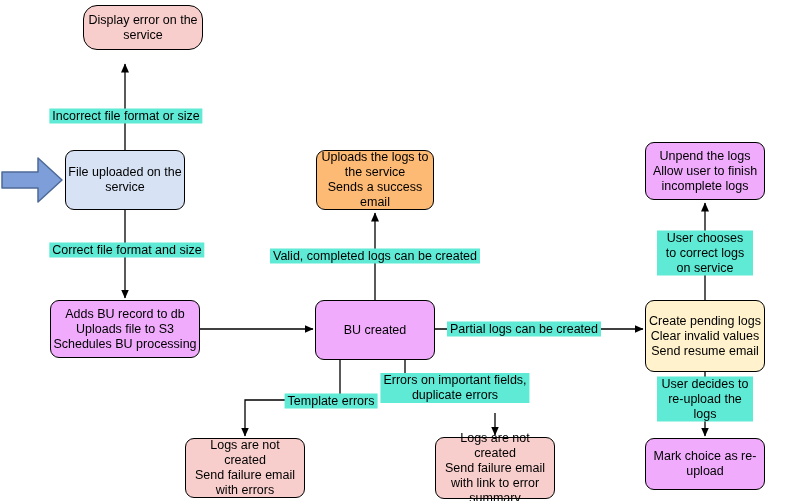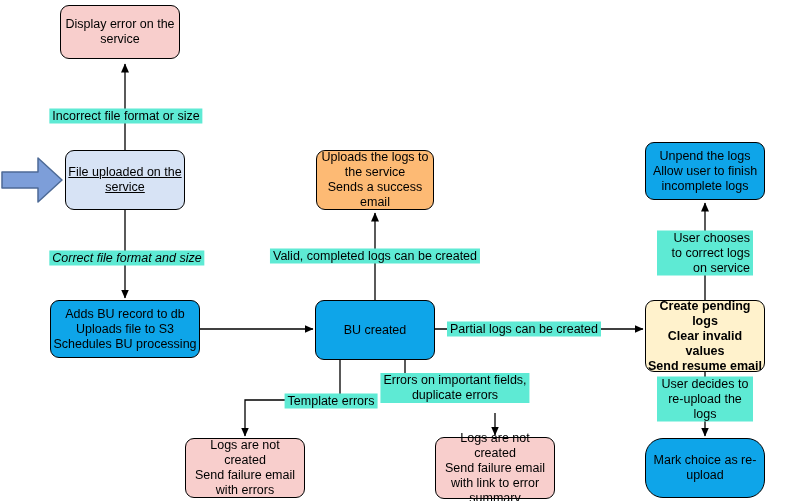--- a/index.html
+++ b/index.html
@@ -25,52 +25,52 @@
     border-radius: 9px;
     display: flex;
     align-items: center;
     justify-content: center;
     text-align: center;
     line-height: 15px;
     padding: 1px 2px;
   }
   .node span { white-space: pre-line; }
   .fill-pink   { background: #f8cecc; }
-  .fill-blue   { background: #d7e3f5; text-decoration: underline; }
+  .fill-blue   { background: #d7e3f5; }
   .fill-green  { background: #fdba74; }
   .fill-yellow { background: #fff2cc; }
-  .fill-white  { background: #0ea5e9; }
+  .fill-white  { background: #f0abfc; }
   .edge-label {
     position: absolute;
     transform: translate(-50%, -50%);
     background: #5eead4;
     padding: 0 3px;
     white-space: pre-line;
     text-align: center;
     line-height: 15px;
   }
   
-  .n-display-error { left: 60px;  top: 5px;   width: 120px; height: 54px; }
+  .n-display-error { left: 83px;  top: 5px;   width: 120px; height: 45px; border-radius: 14px; }
   .n-file-uploaded { left: 65px;  top: 150px; width: 120px; height: 60px; }
   .n-process-upload{ left: 50px;  top: 300px; width: 150px; height: 58px; }
   .n-bu-service    { left: 315px; top: 300px; width: 120px; height: 60px; }
   .n-success       { left: 316px; top: 150px; width: 118px; height: 60px; }
   .n-unpend        { left: 645px; top: 142px; width: 120px; height: 58px; }
-  .n-create-pending{ left: 645px; top: 300px; width: 120px; height: 72px; font-weight: bold; }
-  .n-mark-reupload { left: 645px; top: 438px; width: 120px; height: 60px; border-radius: 18px; }
+  .n-create-pending{ left: 645px; top: 300px; width: 120px; height: 72px; }
+  .n-mark-reupload { left: 645px; top: 438px; width: 120px; height: 52px; }
   .n-fail-template { left: 185px; top: 438px; width: 120px; height: 60px; }
   .n-fail-fields   { left: 435px; top: 437px; width: 120px; height: 62px; }
   
   .l-incorrect  { left: 126px; top: 116px; }
-  .l-correct    { left: 127px; top: 258px; font-style: italic; }
+  .l-correct    { left: 127px; top: 250px; }
   .l-valid      { left: 375px; top: 256px; }
   .l-partial    { left: 524px; top: 329px; }
   .l-template   { left: 331px; top: 401px; }
   .l-fields     { left: 455px; top: 388px; }
-  .l-service    { left: 705px; top: 253px; text-align: right; }
+  .l-service    { left: 705px; top: 253px; }
   .l-reupload   { left: 705px; top: 399px; }
 </style>
 </head>
 <body>
 
 <div class="canvas">
 
   <svg class="connectors" width="801" height="501" viewBox="0 0 801 501" xmlns="http://www.w3.org/2000/svg">
     <defs>
       <marker id="arrow" markerUnits="userSpaceOnUse" markerWidth="10" markerHeight="10" refX="8.5" refY="4" orient="auto">

